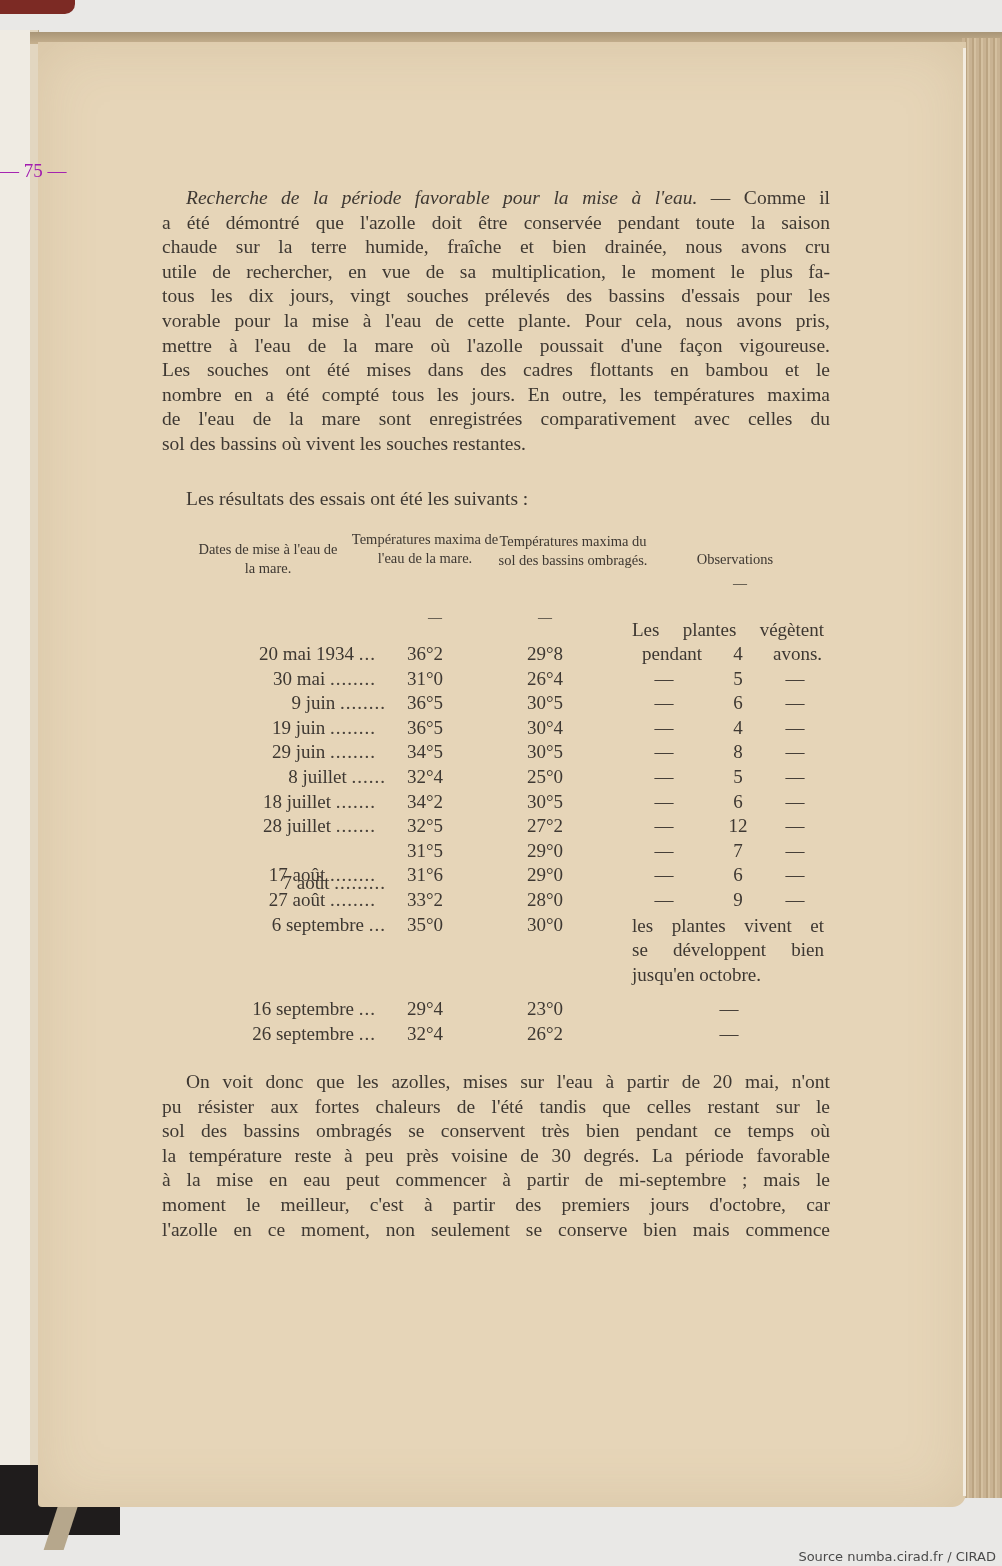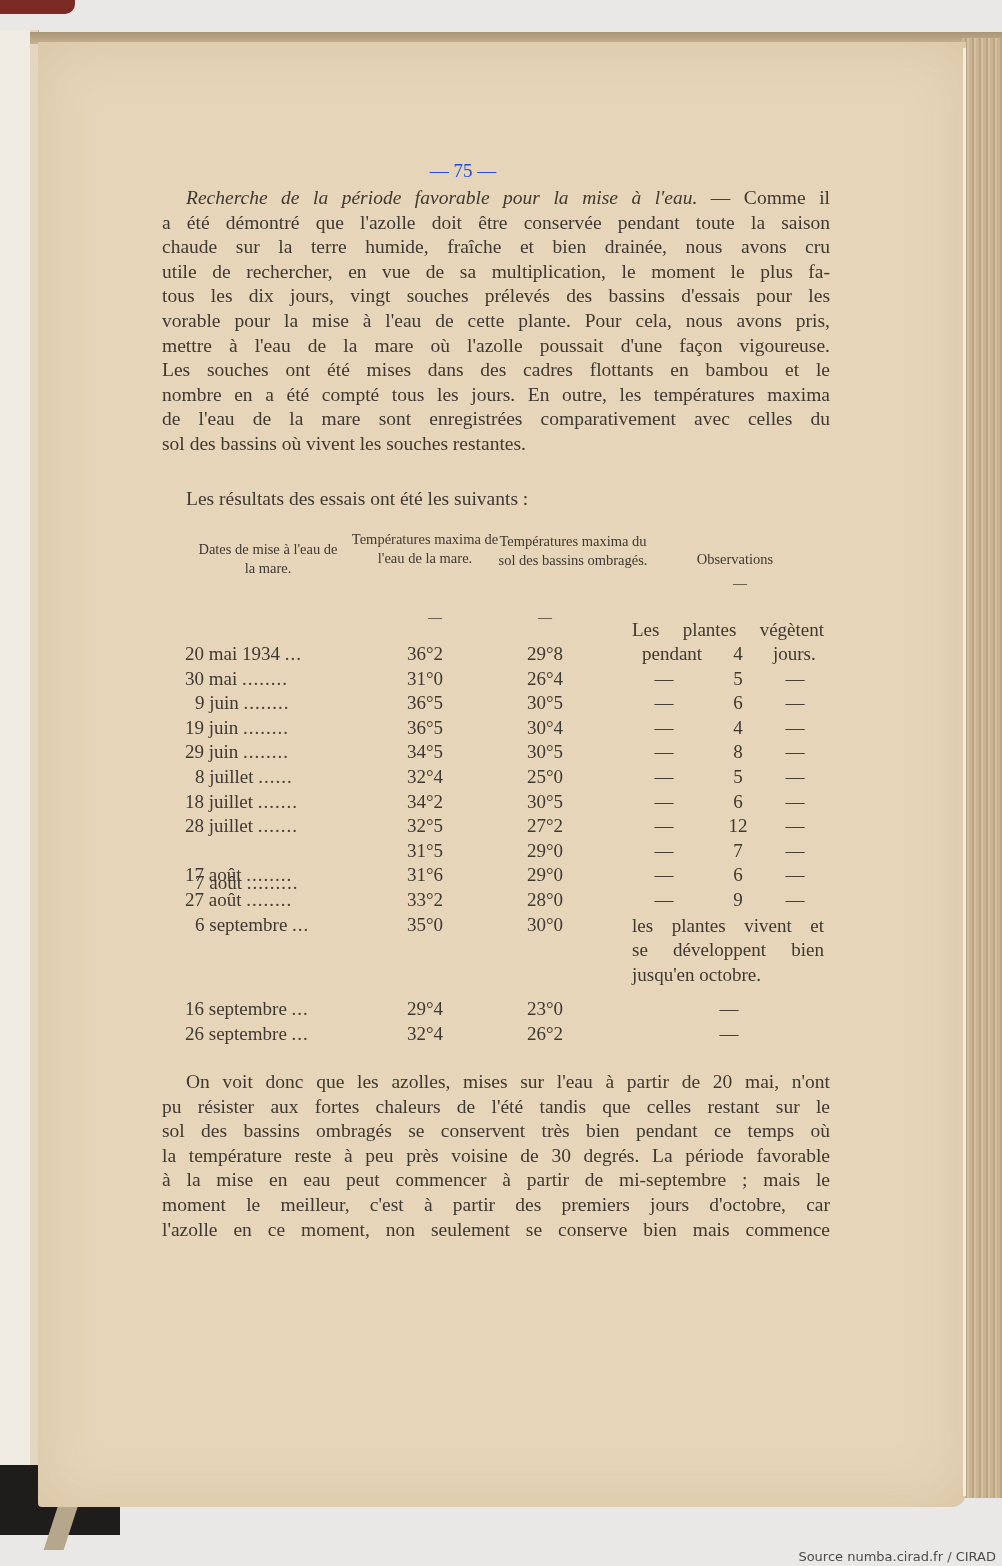--- a/index.html
+++ b/index.html
@@ -23,21 +23,21 @@
     background: #e6d5b8;
     border-radius: 0 0 14px 4px;
     box-shadow: inset 0 0 60px rgba(150,120,80,0.18);
   }
   .page-inner-line { position: absolute; left: 963px; top: 48px; width: 3px; height: 1448px; background: #f3ece0; }
 
   .text {
     position: absolute; color: #3e3832;
     font-size: 19.5px; line-height: 24.6px;
   }
-  .page-number { position: absolute; left: 0; width: 926px; top: 160px; text-align: center; font-size: 19px; color: #1d4ed8; }
+  .page-number { position: absolute; left: 0; width: 926px; top: 160px; font-size: 19px; color: #a21caf; }
   .para { position: absolute; left: 162px; width: 668px; text-align: justify; text-align-last: left; }
   .p1 { top: 186px; }
   .p1 .indent { text-indent: 24px; }
   .p1 em { font-style: italic; }
   .p2 { top: 487px; text-indent: 24px; }
   .p3 { top: 1070px; }
   .p3 .indent { text-indent: 24px; }
 
   .line { display: block; white-space: nowrap; text-align: justify; text-align-last: justify; }
   .line.last { text-align-last: left; }
@@ -45,21 +45,21 @@
   
   .tbl-head { position: absolute; top: 516px; left: 180px; width: 660px; height: 110px; color: #3e3832; font-size: 14.5px; line-height: 19px; }
   .th { position: absolute; text-align: center; }
   .th1 { left: 18px; width: 140px; top: 24px; }
   .th2 { left: 170px; width: 150px; top: 14px; }
   .th3 { left: 318px; width: 150px; top: 16px; }
   .th4 { left: 460px; width: 190px; top: 34px; font-family: Liberation Serif, serif; }
   .th-dash { position: absolute; font-size: 14px; }
 
   .row { position: absolute; left: 185px; width: 650px; height: 24.6px; font-size: 19px; color: #3e3832; }
-  .c-date { position: absolute; left: 0; width: 175px; white-space: nowrap; overflow: hidden; }
+  .c-date { position: absolute; left: 16px; width: 175px; white-space: nowrap; overflow: hidden; text-align: right; }
   .c-date .leader { color: #4a433b; letter-spacing: 1px; }
   .c-water { position: absolute; left: 210px; width: 60px; text-align: center; }
   .c-soil { position: absolute; left: 330px; width: 60px; text-align: center; }
   .c-obs-dash1 { position: absolute; left: 458px; width: 40px; text-align: center; }
   .c-obs-num { position: absolute; left: 530px; width: 40px; text-align: center; }
   .c-obs-dash2 { position: absolute; left: 585px; width: 40px; text-align: center; }
   .c-obs-center { position: absolute; left: 500px; width: 100px; text-align: center; }
   .obs-text { position: absolute; left: 632px; width: 192px; font-size: 19px; color: #3e3832; line-height: 24.6px; }
   .obs-text .line { text-align: justify; text-align-last: justify; }
   .obs-text .line.last { text-align-last: left; }
@@ -112,21 +112,21 @@
   <span class="obs-text" style="left:447px; top:0; width:192px; text-align:justify; text-align-last:justify;">Les plantes végètent</span>
 </div>
 
 <div id="rows-container">
     <div class="row" style="top:643px;">
       <div class="c-date" style=""><span>20 mai 1934</span> <span class="leader">...</span></div>
       <div class="c-water">36°2</div>
       <div class="c-soil">29°8</div>
       <div style="position:absolute;left:457px;">pendant</div>
       <div class="c-obs-num" style="left:533px;">4</div>
-      <div style="position:absolute;left:588px;">jours.</div>
+      <div style="position:absolute;left:588px;">avons.</div>
     </div>
     <div class="row" style="top:667.6px;">
       <div class="c-date" style=""><span>30 mai</span> <span class="leader">........</span></div>
       <div class="c-water">31°0</div>
       <div class="c-soil">26°4</div>
       <div class="c-obs-dash1" style="left:459px;">—</div>
       <div class="c-obs-num" style="left:533px;">5</div>
       <div class="c-obs-dash2" style="left:590px;">—</div>
     </div>
     <div class="row" style="top:692.2px;">

